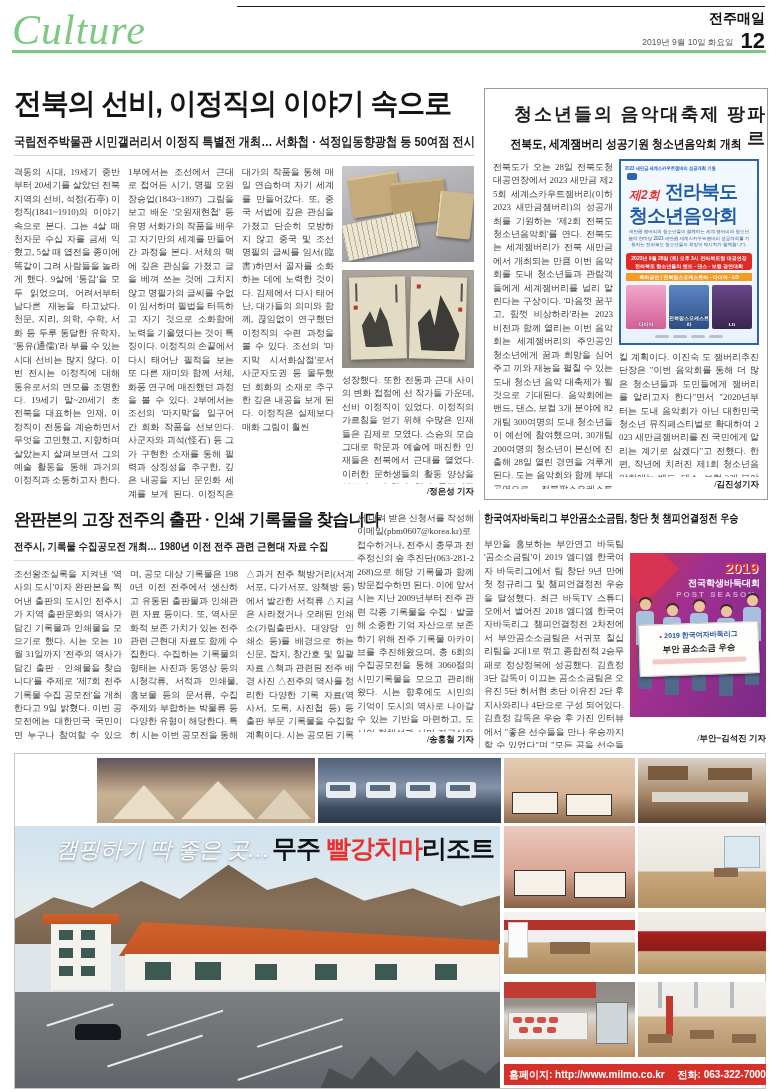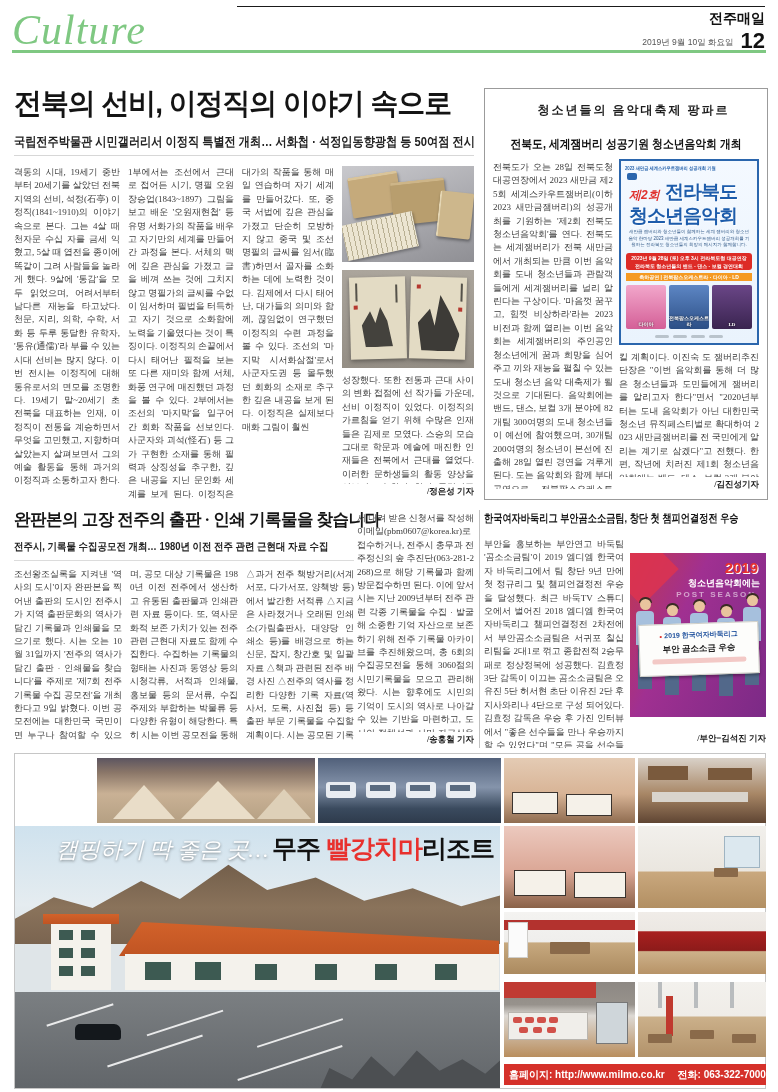--- a/index.html
+++ b/index.html
@@ -60,21 +60,21 @@
            clip-path:polygon(15% 100%,5% 45%,30% 10%,45% 40%,60% 0,80% 35%,95% 100%);}
   .rock.r1{left:8px;top:18px;width:42px;height:56px;background:#3d3b37;
            clip-path:polygon(10% 100%,0 50%,28% 25%,40% 55%,52% 0,75% 30%,100% 70%,88% 100%);}
   .calli{position:absolute;width:2px;height:18px;background:#55524a;}
   .seal{position:absolute;width:4px;height:4px;background:#b5382f;}
 
   .vdiv-mid{left:479px;top:510px;width:1px;height:238px;background:#c2c2c2;}
 
   
   .music-box{left:484px;top:88px;width:282px;height:410px;border:1px solid #9b9b9b;}
-  .music-title{position:absolute;left:15px;right:0;top:13px;text-align:center;font-size:12px;
+  .music-title{position:absolute;left:15px;right:0;top:13px;text-align:right;font-size:18px;
                font-weight:bold;letter-spacing:2px;color:#1d1d1d;}
   .music-sub{position:absolute;left:0;right:0;top:47px;text-align:center;font-size:12px;
              font-weight:bold;color:#111;transform:scaleX(.9);}
   .music-c1{position:absolute;left:8px;top:72px;width:120px;height:328px;}
   .music-c2{position:absolute;left:134px;top:262px;width:140px;height:126px;}
   .music-byline{position:absolute;right:8px;top:390px;width:140px;}
 
   
   .poster{position:absolute;left:134px;top:70px;width:140px;height:186px;border:2px solid #2b66ad;
           background:linear-gradient(180deg,#f4f9ff 0%,#eaf3fd 100%);overflow:hidden;box-sizing:border-box;}
@@ -304,21 +304,21 @@
   <div class="abs byline rec-byline">/송홍철 기자</div>
 
   <div class="abs vdiv-mid"></div>
 
   <div class="abs bd-title sans">한국여자바둑리그 부안곰소소금팀, 창단 첫 챔피언결정전 우승</div>
   <div class="abs bt bd-body">부안을 홍보하는 부안연고 바둑팀 '곰소소금팀'이 2019 엠디엠 한국여자 바둑리그에서 팀 창단 9년 만에 첫 정규리그 및 챔피언결정전 우승을 달성했다. 최근 바둑TV 스튜디오에서 벌어진 2018 엠디엠 한국여자바둑리그 챔피언결정전 2차전에서 부안곰소소금팀은 서귀포 칠십리팀을 2대1로 꺾고 종합전적 2승무패로 정상정복에 성공했다. 김효정 3단 감독이 이끄는 곰소소금팀은 오유진 5단 허서현 초단 이유진 2단 후지사와리나 4단으로 구성 되어있다. 김효정 감독은 우승 후 가진 인터뷰에서 "좋은 선수들을 만나 우승까지 할 수 있었다"며 "모든 공을 선수들에게 돌리고 싶고 부안군청 관계자에게도 감사드린다"고 우승소감을 전했다. 한편 선수들은 21일 한국바둑의 메카 부안군 줄포생태공원 수련동에서 제18회 조남철국수</div>
 
   <div class="abs bd-photo">
     <div class="bd-ribbon"></div>
     <div class="bd-year sans">2019</div>
-    <div class="bd-bgtitle sans">청소년음악회에는</div>
+    <div class="bd-bgtitle sans">전국학생바둑대회</div>
     <div class="bd-bgsub sans">POST SEASON</div>
     <div class="person" style="left:4px;top:44px;">
         <div class="hair"></div>
         <div class="head"></div>
         <div class="torso"></div>
         <div class="legs"></div>
       </div>
     <div class="person" style="left:31px;top:50px;">
         <div class="hair"></div>
         <div class="head"></div>

